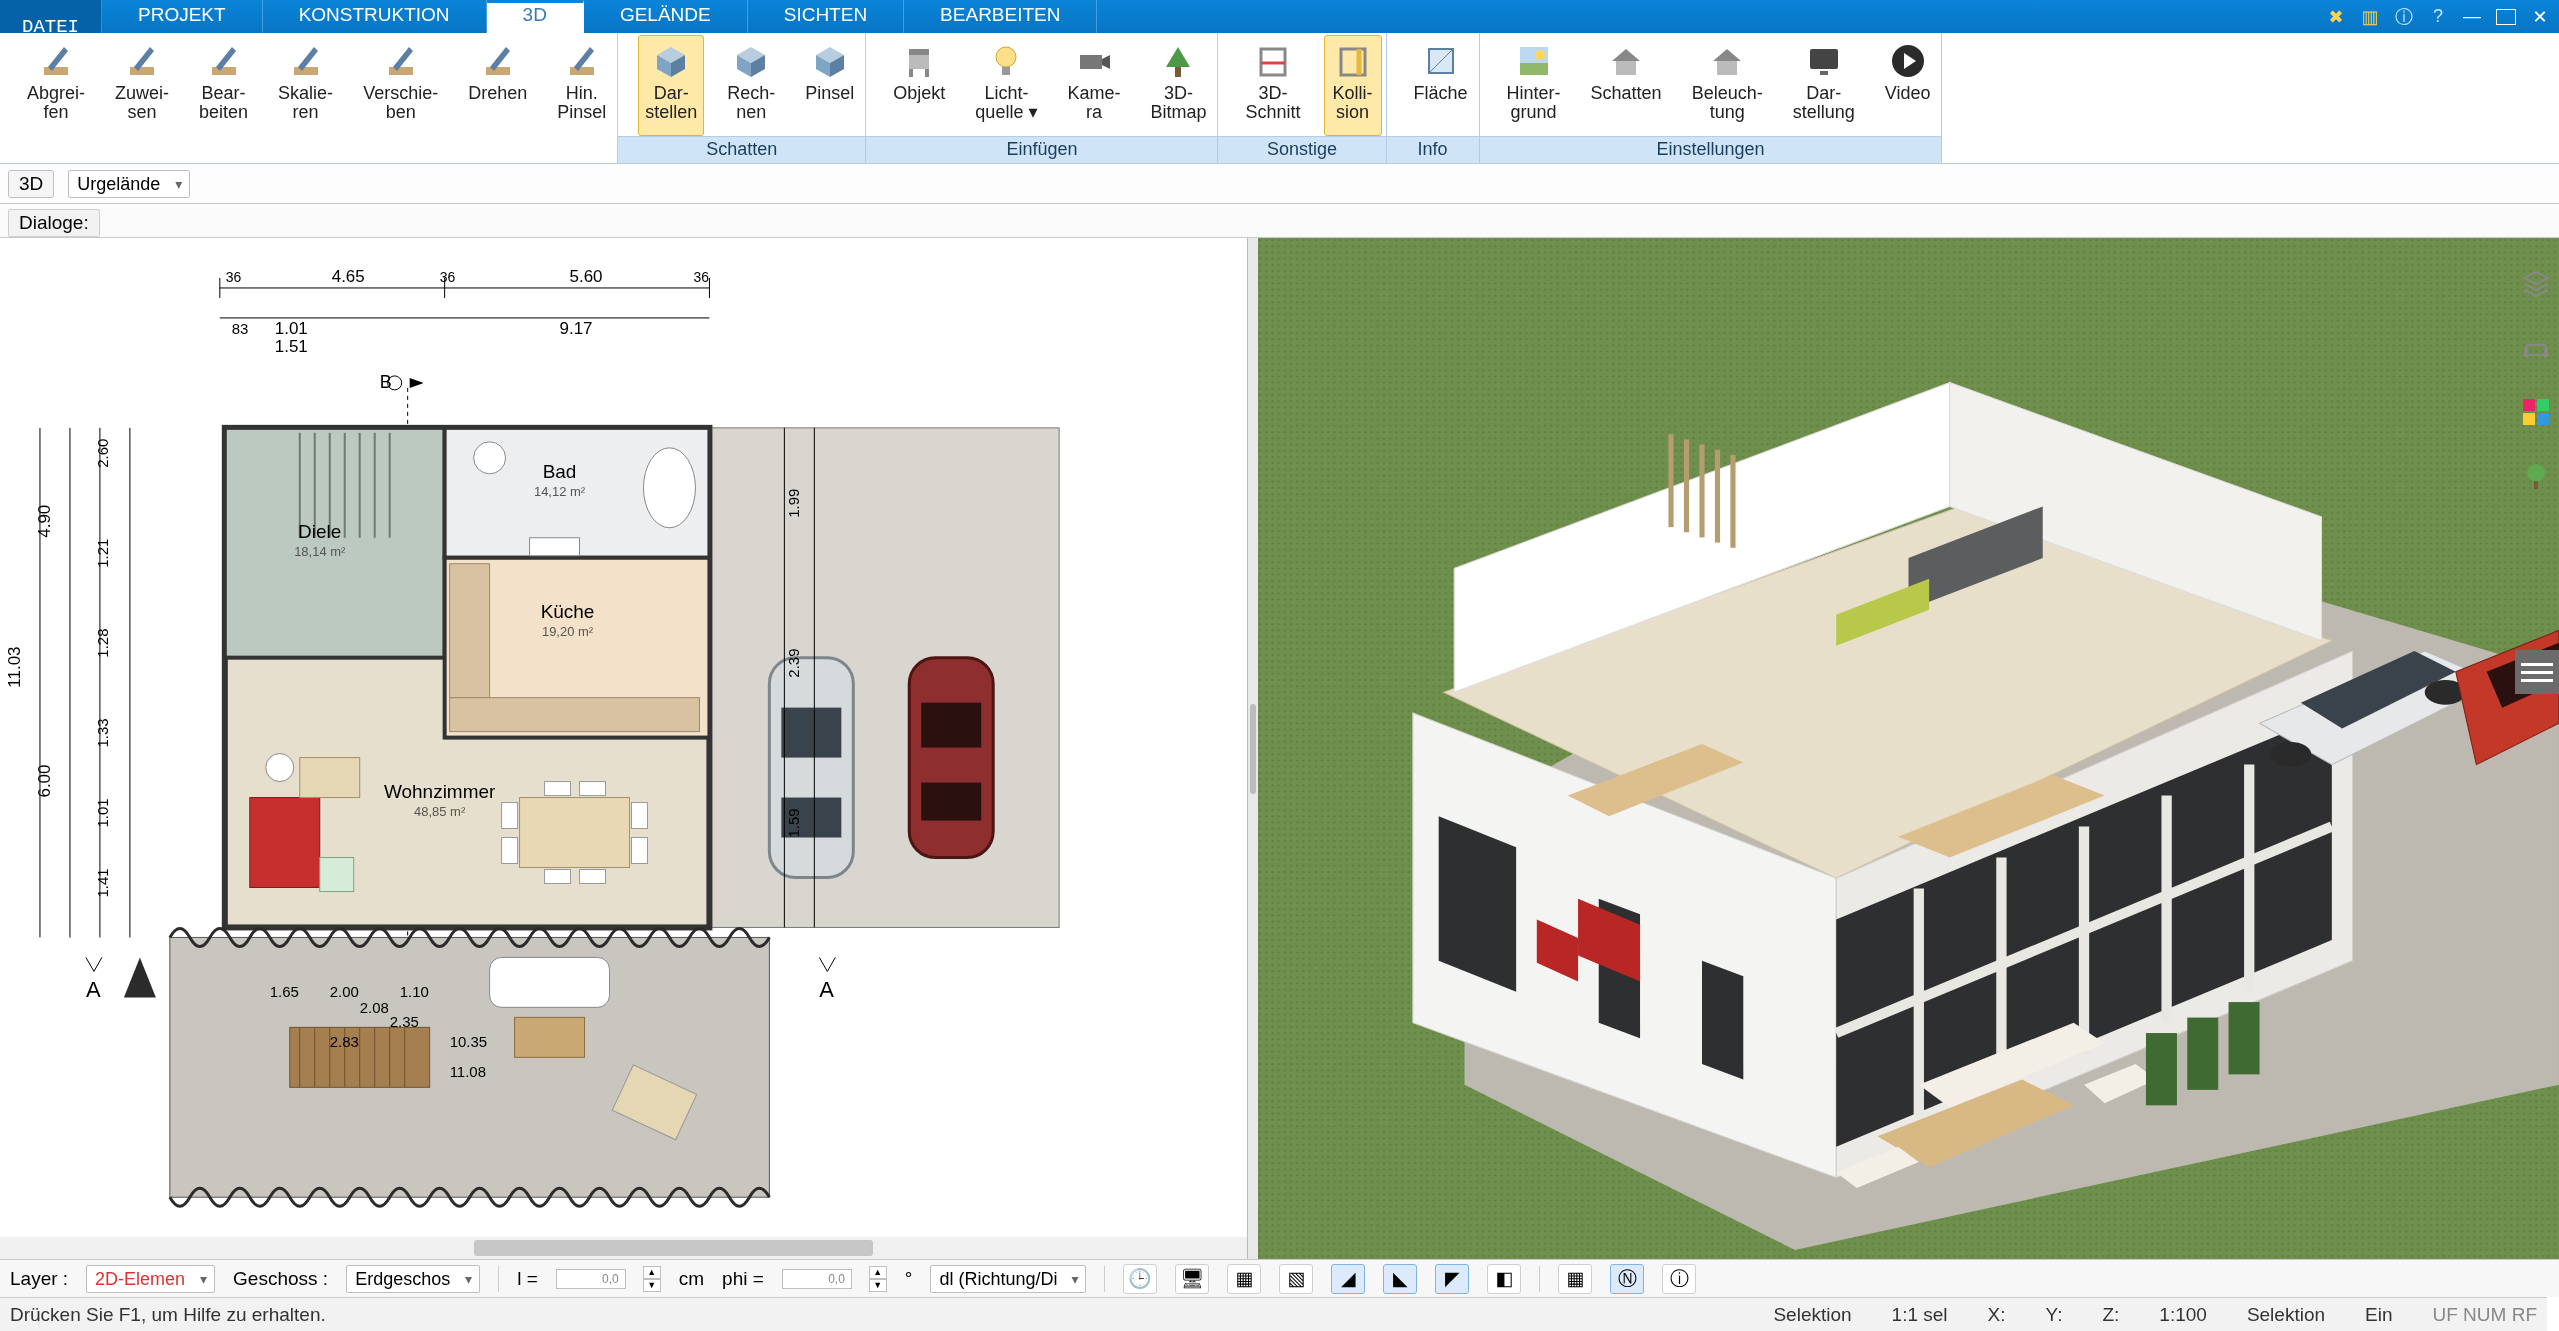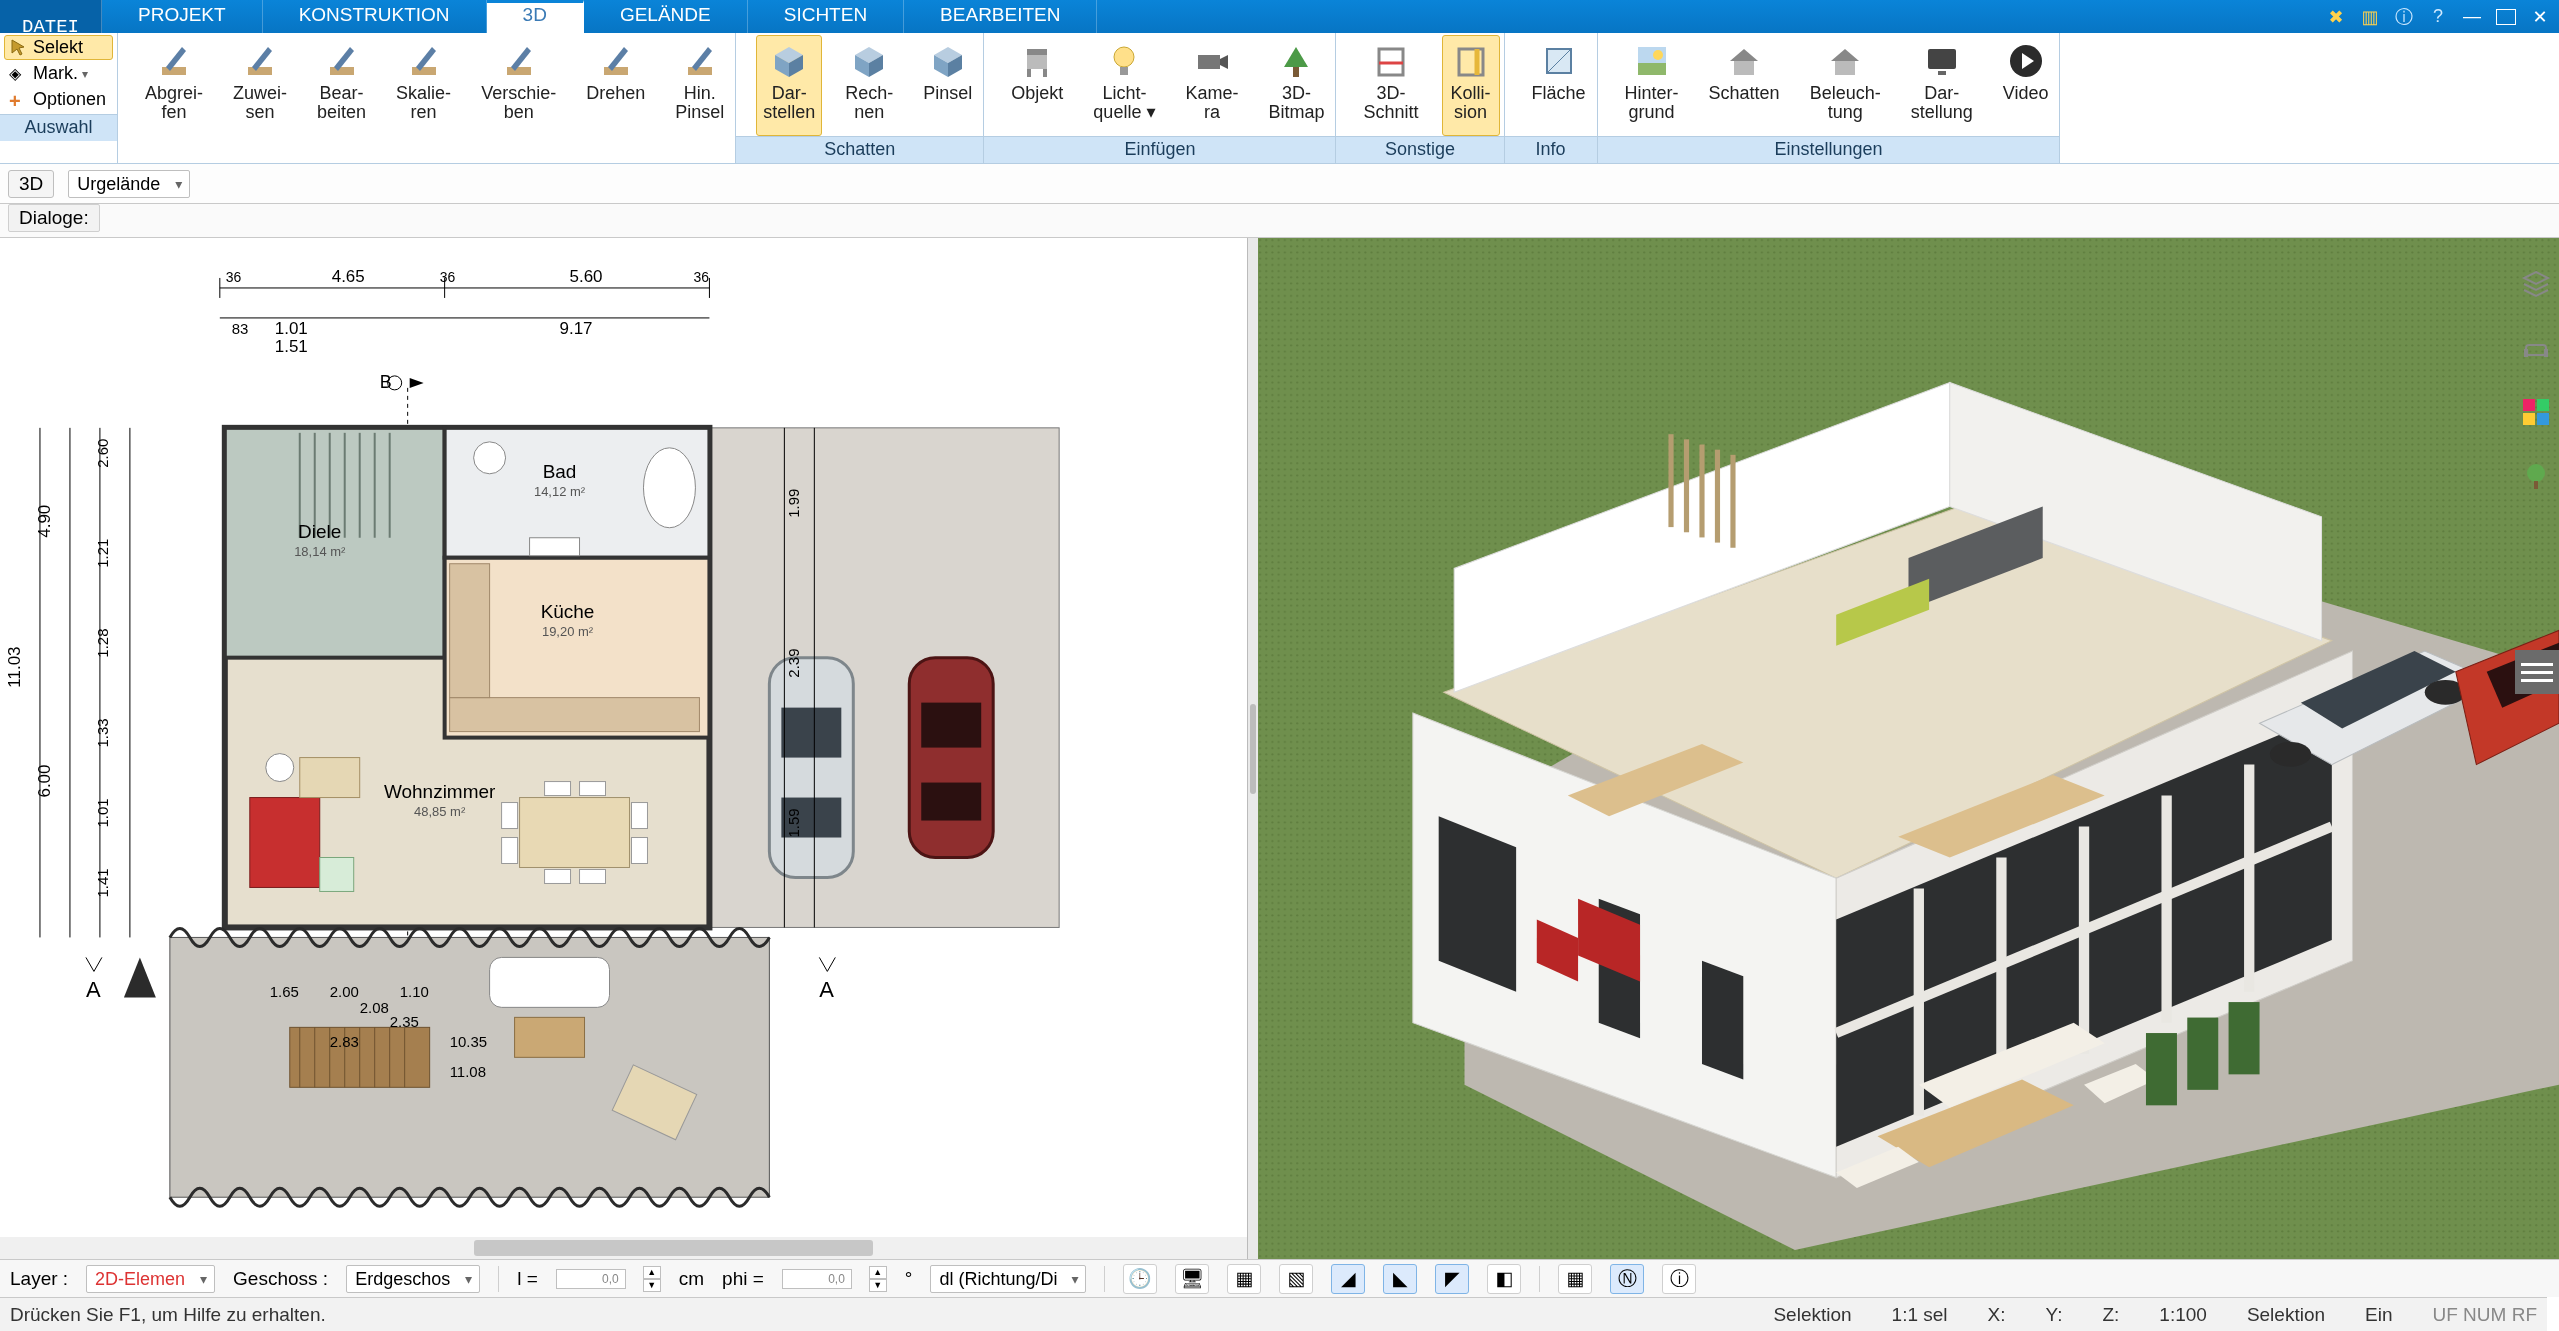--- a/index.html
+++ b/index.html
@@ -31,21 +31,21 @@
 .auswahl-buttons .row.sel { background:#ffe9a8; border-color:#e0b638; }
 .auswahl-buttons .row svg,.auswahl-buttons .row .glyph { width:20px; height:20px; flex:none; }
 
 
 .contextbar { height: 40px; border-bottom: 1px solid #c9c9c9; display: flex; align-items: center; padding: 0 8px; gap: 14px; font-size: 19px; background:#fdfdfd; }
 .contextbar .pill { border:1px solid #bfbfbf; padding:2px 10px; border-radius:3px; background:#f5f5f5; }
 .contextbar select, .select-like { border:1px solid #bfbfbf; background:#fff; padding:3px 28px 3px 8px; font-size:18px; appearance:none; position:relative; border-radius:2px; }
 .select-wrap { position:relative; display:inline-block; }
 .select-wrap::after { content:"▾"; position:absolute; right:8px; top:50%; transform:translateY(-50%); color:#666; font-size:14px; pointer-events:none; }
 
-.dialogbar { height: 34px; border-bottom:1px solid #c9c9c9; display:flex; align-items:flex-start; padding:0 8px; font-size:19px; background:#fafafa; }
+.dialogbar { height: 34px; border-bottom:1px solid #c9c9c9; display:flex; align-items:flex-end; padding:0 8px; font-size:19px; background:#fafafa; }
 .dialogbar .lab { border:1px solid #cfcfcf; background:#f2f2f2; padding:2px 10px; border-radius:2px; }
 
 
 .main { position:absolute; top:238px; bottom:72px; left:0; right:0; display:flex; background:#eee; }
 .pane { position:relative; background:#fff; overflow:hidden; }
 .pane.left { flex: 0 0 1248px; border-right:1px solid #bbb; }
 .splitter { width:10px; background:#e9e9e9; cursor:col-resize; display:flex; align-items:center; justify-content:center; }
 .splitter::before { content:""; width:6px; height:90px; background:#bcbcbc; border-radius:3px; }
 .pane.right { flex:1; background:#6f8f4d; }
 
@@ -103,40 +103,20 @@
     <span>—</span>
     <span>
         <span class="box"></span>
       </span>
     <span>✕</span>
   </div>
 </div>
 
 <div class="ribbon">
 
-  <div class="ribbon-group" style="width:118px">
-    <div class="auswahl-buttons">
-      <div class="row sel">
-        <svg class="glyph" viewBox="0 0 20 20">
-            <path d="M3 2l12 7-5 1 3 6-2 1-3-6-5 4z" fill="#c59a2e" stroke="#8a6a12"></path>
-          </svg>
-        <span>Selekt</span>
-      </div>
-      <div class="row">
-        <span class="glyph" style="font-size:16px">◈</span>
-        <span>Mark.</span>
-        <span style="font-size:12px;color:#666">▾</span>
-      </div>
-      <div class="row">
-        <span class="glyph" style="color:#e07b2e;font-weight:bold;font-size:20px">+</span>
-        <span>Optionen</span>
-      </div>
-    </div>
-    <div class="label">Auswahl</div>
-  </div>
 
   <div class="ribbon-group">
     <div class="buttons" id="grp-material">
         <div class="rbtn">
           <div class="ic">
             <svg class="cube" viewBox="0 0 36 36">
               <use href="#i-brush"></use>
             </svg>
           </div>
       <div class="txt">Abgrei-

